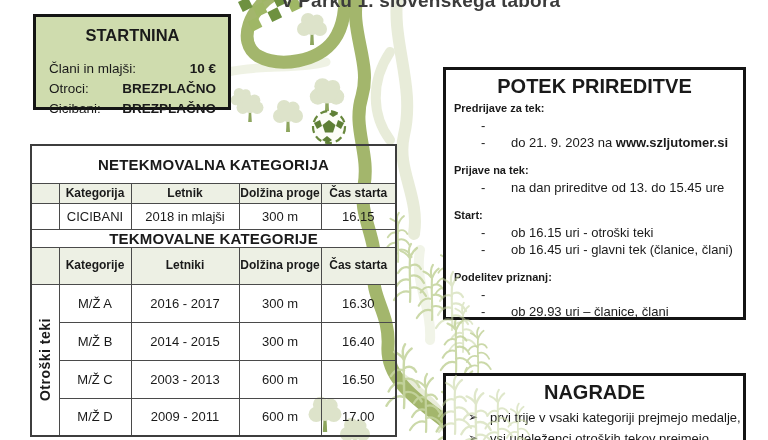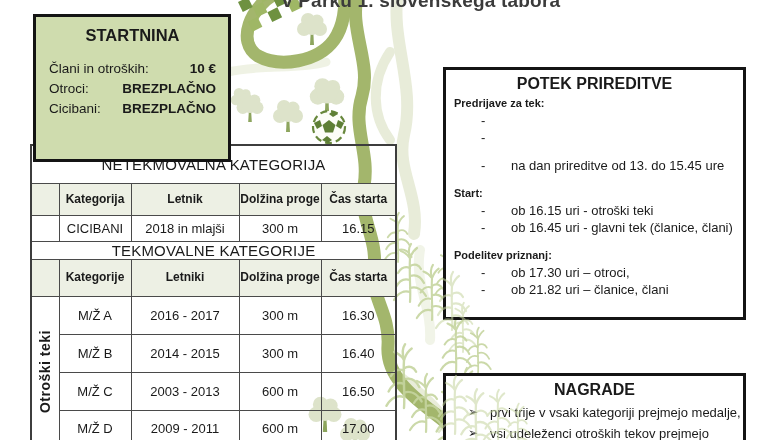--- a/index.html
+++ b/index.html
@@ -11,52 +11,52 @@
   .decor-over{position:absolute;left:0;top:0;z-index:3;pointer-events:none;opacity:.55;}
 
   
   .top-title{
     position:absolute;left:282px;top:-10px;z-index:1;
     font-size:19px;font-weight:bold;color:#3b3b3b;letter-spacing:.2px;white-space:nowrap;
   }
 
   
   .startnina{
-    position:absolute;left:33px;top:14px;width:198px;height:148px;z-index:2;
+    position:absolute;left:33px;top:14px;width:198px;height:96px;z-index:2;
     background:#cfdcae;border:3px solid #141414;box-sizing:border-box;padding:6px 12px 0 13px;
   }
   .startnina .s-title{text-align:center;font-weight:bold;font-size:16.5px;margin:3px 0 14px;}
   .startnina .s-row{display:flex;justify-content:space-between;font-size:13.5px;line-height:20px;}
   .startnina .s-val{font-weight:bold;}
 
   
   .kat-table{
     position:absolute;left:30px;top:144px;z-index:1;
     border-collapse:collapse;table-layout:fixed;width:365px;background:transparent;
   }
   .kat-table td{border:1px solid #4a4a4a;text-align:center;vertical-align:middle;padding:0;}
   .kat-table{border:2px solid #3d3d3d;}
-  .tbl-title{font-weight:normal;font-size:15px;letter-spacing:.2px;}
+  .tbl-title{font-weight:bold;font-size:15px;letter-spacing:.2px;}
   .tbl-head td{background:#edf0e4;font-weight:bold;font-size:12px;line-height:13px;}
   .tbl-data{font-size:13px;}
-  .h-t1{height:38px;} .h-h1{height:32px;} .h-r1{height:26px;padding-left:23px;}
+  .h-t1{height:38px;} .h-h1{height:20px;} .h-r1{height:26px;padding-left:23px;}
   .h-t2{height:14px;} .h-h2{height:37px;} .h-row{height:38px;}
   .v-label{
     writing-mode:vertical-rl;transform:rotate(180deg);
     font-weight:bold;font-size:14px;letter-spacing:.5px;margin:0 auto;
   }
 
   
   .rbox{
     position:absolute;left:443px;width:303px;z-index:2;box-sizing:border-box;
     background:#ffffff;border:3px solid #141414;overflow:hidden;
   }
   .potek{top:67px;height:253px;}
   .nagrade{top:373px;height:90px;}
-  .box-title{text-align:center;font-weight:bold;font-size:16px;margin:5px 0 3px;}
+  .box-title{text-align:center;font-weight:bold;font-size:20px;margin:5px 0 3px;}
   .p-section{margin-bottom:12px;}
   .p-head{font-weight:bold;font-size:11px;margin:0 0 2px 8px;line-height:15px;}
   .p-item{display:flex;font-size:13px;line-height:16px;margin:1px 0;}
   .p-item .dash{margin-left:35px;width:30px;flex:none;}
   .n-item{display:flex;font-size:13px;line-height:21px;margin-left:22px;}
   .n-item .n-bullet{width:22px;flex:none;font-size:12px;}
   .n-item:first-of-type{margin-top:7px;}
 </style>
 </head>
 <body>
@@ -142,21 +142,21 @@
     <use href="#corn" transform="translate(456,372) scale(.95)"></use>
     <use href="#corn" transform="translate(478,374) scale(.8)"></use>
   </g>
 </svg>
 
 <div class="top-title">v Parku 1. slovenskega tabora</div>
 
 <div class="startnina">
   <div class="s-title">STARTNINA</div>
   <div class="s-row">
-    <span>Člani in otroških:</span>
+    <span>Člani in mlajši:</span>
     <span class="s-val">10 €</span>
   </div>
   <div class="s-row">
     <span>Otroci:</span>
     <span class="s-val">BREZPLAČNO</span>
   </div>
   <div class="s-row">
     <span>Cicibani:</span>
     <span class="s-val">BREZPLAČNO</span>
   </div>
@@ -231,24 +231,26 @@
 <div class="rbox potek">
   <div class="box-title">POTEK PRIREDITVE</div>
 
   <div class="p-section">
     <div class="p-head">Predrijave za tek:</div>
     <div class="p-item">
       <span class="dash">-</span>
     </div>
     <div class="p-item">
       <span class="dash">-</span>
+      <span><span>do 21. 9. 2023 na </span><b>www.szljutomer.si</b></span>
     </div>
   </div>
 
   <div class="p-section">
+    <div class="p-head">Prijave na tek:</div>
     <div class="p-item">
       <span class="dash">-</span>
       <span>na dan prireditve od 13. do 15.45 ure</span>
     </div>
   </div>
 
   <div class="p-section">
     <div class="p-head">Start:</div>
     <div class="p-item">
       <span class="dash">-</span>
@@ -257,25 +259,24 @@
     <div class="p-item">
       <span class="dash">-</span>
       <span>ob 16.45 uri - glavni tek (članice, člani)</span>
     </div>
   </div>
 
   <div class="p-section">
     <div class="p-head">Podelitev priznanj:</div>
     <div class="p-item">
       <span class="dash">-</span>
-      <span>ob 17.30 uri – otroci,</span>
-    </div>
-    <div class="p-item">
-      <span class="dash">-</span>
-      <span>ob 21.82 uri – članice, člani</span>
+    </div>
+    <div class="p-item">
+      <span class="dash">-</span>
+      <span>ob 29.93 uri – članice, člani</span>
     </div>
   </div>
 </div>
 
 <div class="rbox nagrade">
   <div class="box-title">NAGRADE</div>
   <div class="n-item">
     <span class="n-bullet">➢</span>
     <span>prvi trije v vsaki kategoriji prejmejo medalje,</span>
   </div>

